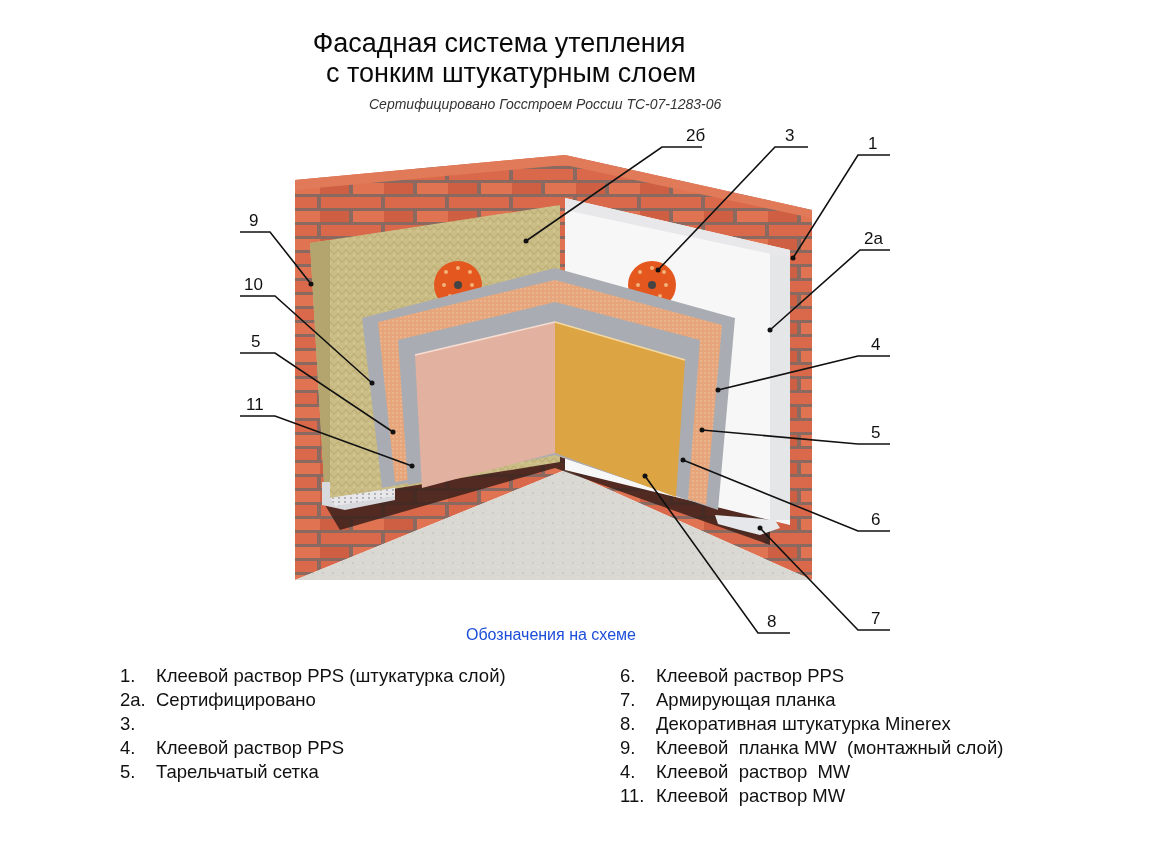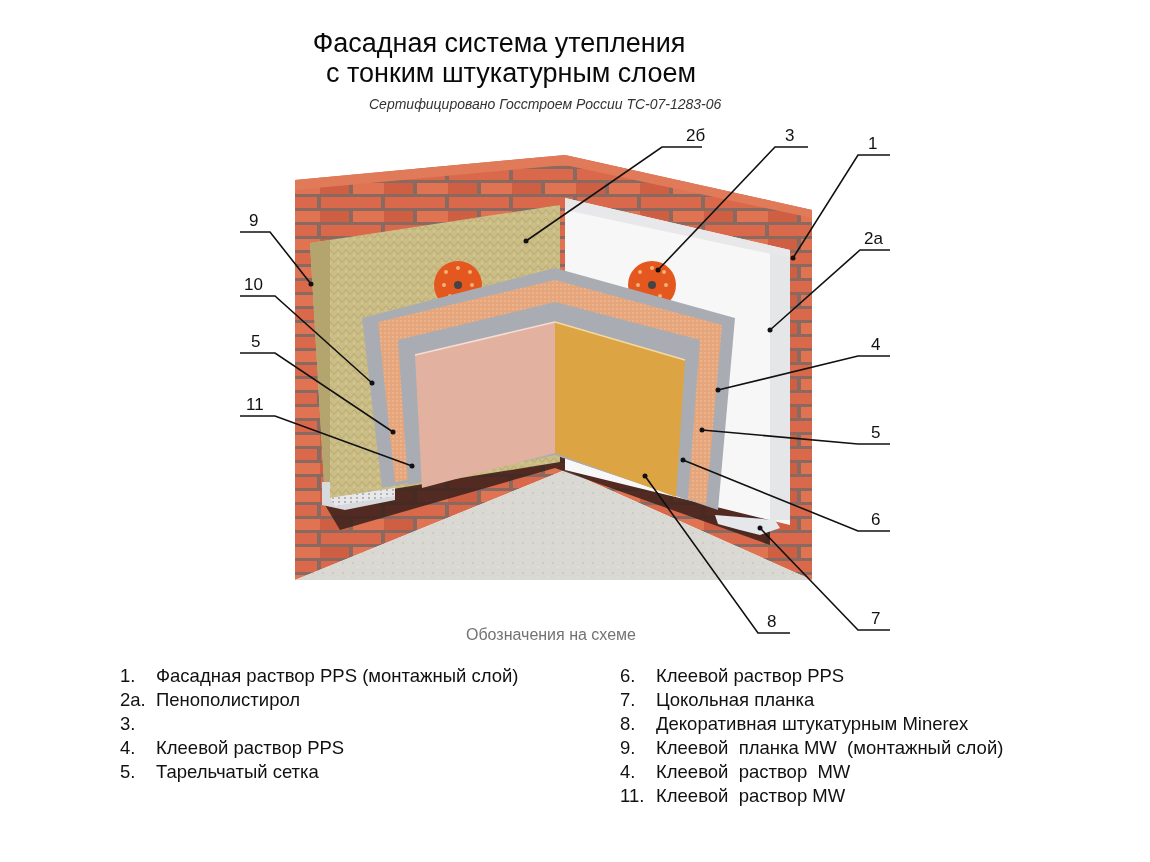--- a/index.html
+++ b/index.html
@@ -5,21 +5,21 @@
     html, body { margin: 0; padding: 0; background: #ffffff; }
     body { width: 1150px; height: 862px; position: relative; overflow: hidden;
            font-family: "Liberation Sans", sans-serif; color: #111; }
     .title { position: absolute; left: 0; width: 1058px; top: 28px; text-align: center; }
     .title .l1, .title .l2 { display: block; font-size: 27px; line-height: 30px; color: #0a0a0a; }
     .title .l1 { margin-left: -60px; }
     .title .l2 { margin-left: -36px; }
     .subtitle { position: absolute; left: 360px; top: 96px; font-size: 14px; font-style: italic; color: #333; margin-left: 9px; }
     #diagram { position: absolute; left: 0; top: 0; }
     .callout-num { font-family: "Liberation Sans", sans-serif; font-size: 17px; fill: #111; }
-    .legend-title { position: absolute; left: 466px; top: 626px; font-size: 16px; color: #737373; }
+    .legend-title { position: absolute; left: 466px; top: 626px; font-size: 16px; color: #1d4ed8; }
     .legend-col { position: absolute; top: 664px; font-size: 18.5px; line-height: 24px; }
     .legend-col.left { left: 120px; }
     .legend-col.right { left: 620px; }
     .legend-item { white-space: pre; display: flex; }
     .legend-item .num { display: inline-block; width: 36px; }
     .legend-item .txt { display: inline-block; }
   </style>
 </head>
 <body>
 
@@ -185,27 +185,27 @@
   <text class="callout-num" x="767" y="627">8</text>
   <text class="callout-num" x="249" y="226">9</text>
   <text class="callout-num" x="244" y="290">10</text>
   <text class="callout-num" x="251" y="347">5</text>
   <text class="callout-num" x="246" y="410">11</text>
 </svg>
 
 <div class="legend-title">Обозначения на схеме</div>
 
 <div class="legend-col left">
-  <div class="legend-item"><span class="num">1.</span><span class="txt">Фасадная раствор PPS (монтажный слой)</span></div>
-  <div class="legend-item"><span class="num">2а.</span><span class="txt">Пенополистирол</span></div>
+  <div class="legend-item"><span class="num">1.</span><span class="txt">Клеевой раствор PPS (штукатурка слой)</span></div>
+  <div class="legend-item"><span class="num">2а.</span><span class="txt">Сертифицировано</span></div>
   <div class="legend-item"><span class="num">3.</span></div>
   <div class="legend-item"><span class="num">4.</span><span class="txt">Клеевой раствор PPS</span></div>
   <div class="legend-item"><span class="num">5.</span><span class="txt">Тарельчатый сетка</span></div>
 </div>
 
 <div class="legend-col right">
   <div class="legend-item"><span class="num">6.</span><span class="txt">Клеевой раствор PPS</span></div>
-  <div class="legend-item"><span class="num">7.</span><span class="txt">Цокольная планка</span></div>
-  <div class="legend-item"><span class="num">8.</span><span class="txt">Декоративная штукатурным Minerex</span></div>
+  <div class="legend-item"><span class="num">7.</span><span class="txt">Армирующая планка</span></div>
+  <div class="legend-item"><span class="num">8.</span><span class="txt">Декоративная штукатурка Minerex</span></div>
   <div class="legend-item"><span class="num">9.</span><span class="txt">Клеевой  планка MW  (монтажный слой)</span></div>
   <div class="legend-item"><span class="num">4.</span><span class="txt">Клеевой  раствор  MW</span></div>
   <div class="legend-item"><span class="num">11.</span><span class="txt">Клеевой  раствор MW</span></div>
 </div>
 
 </body></html>

